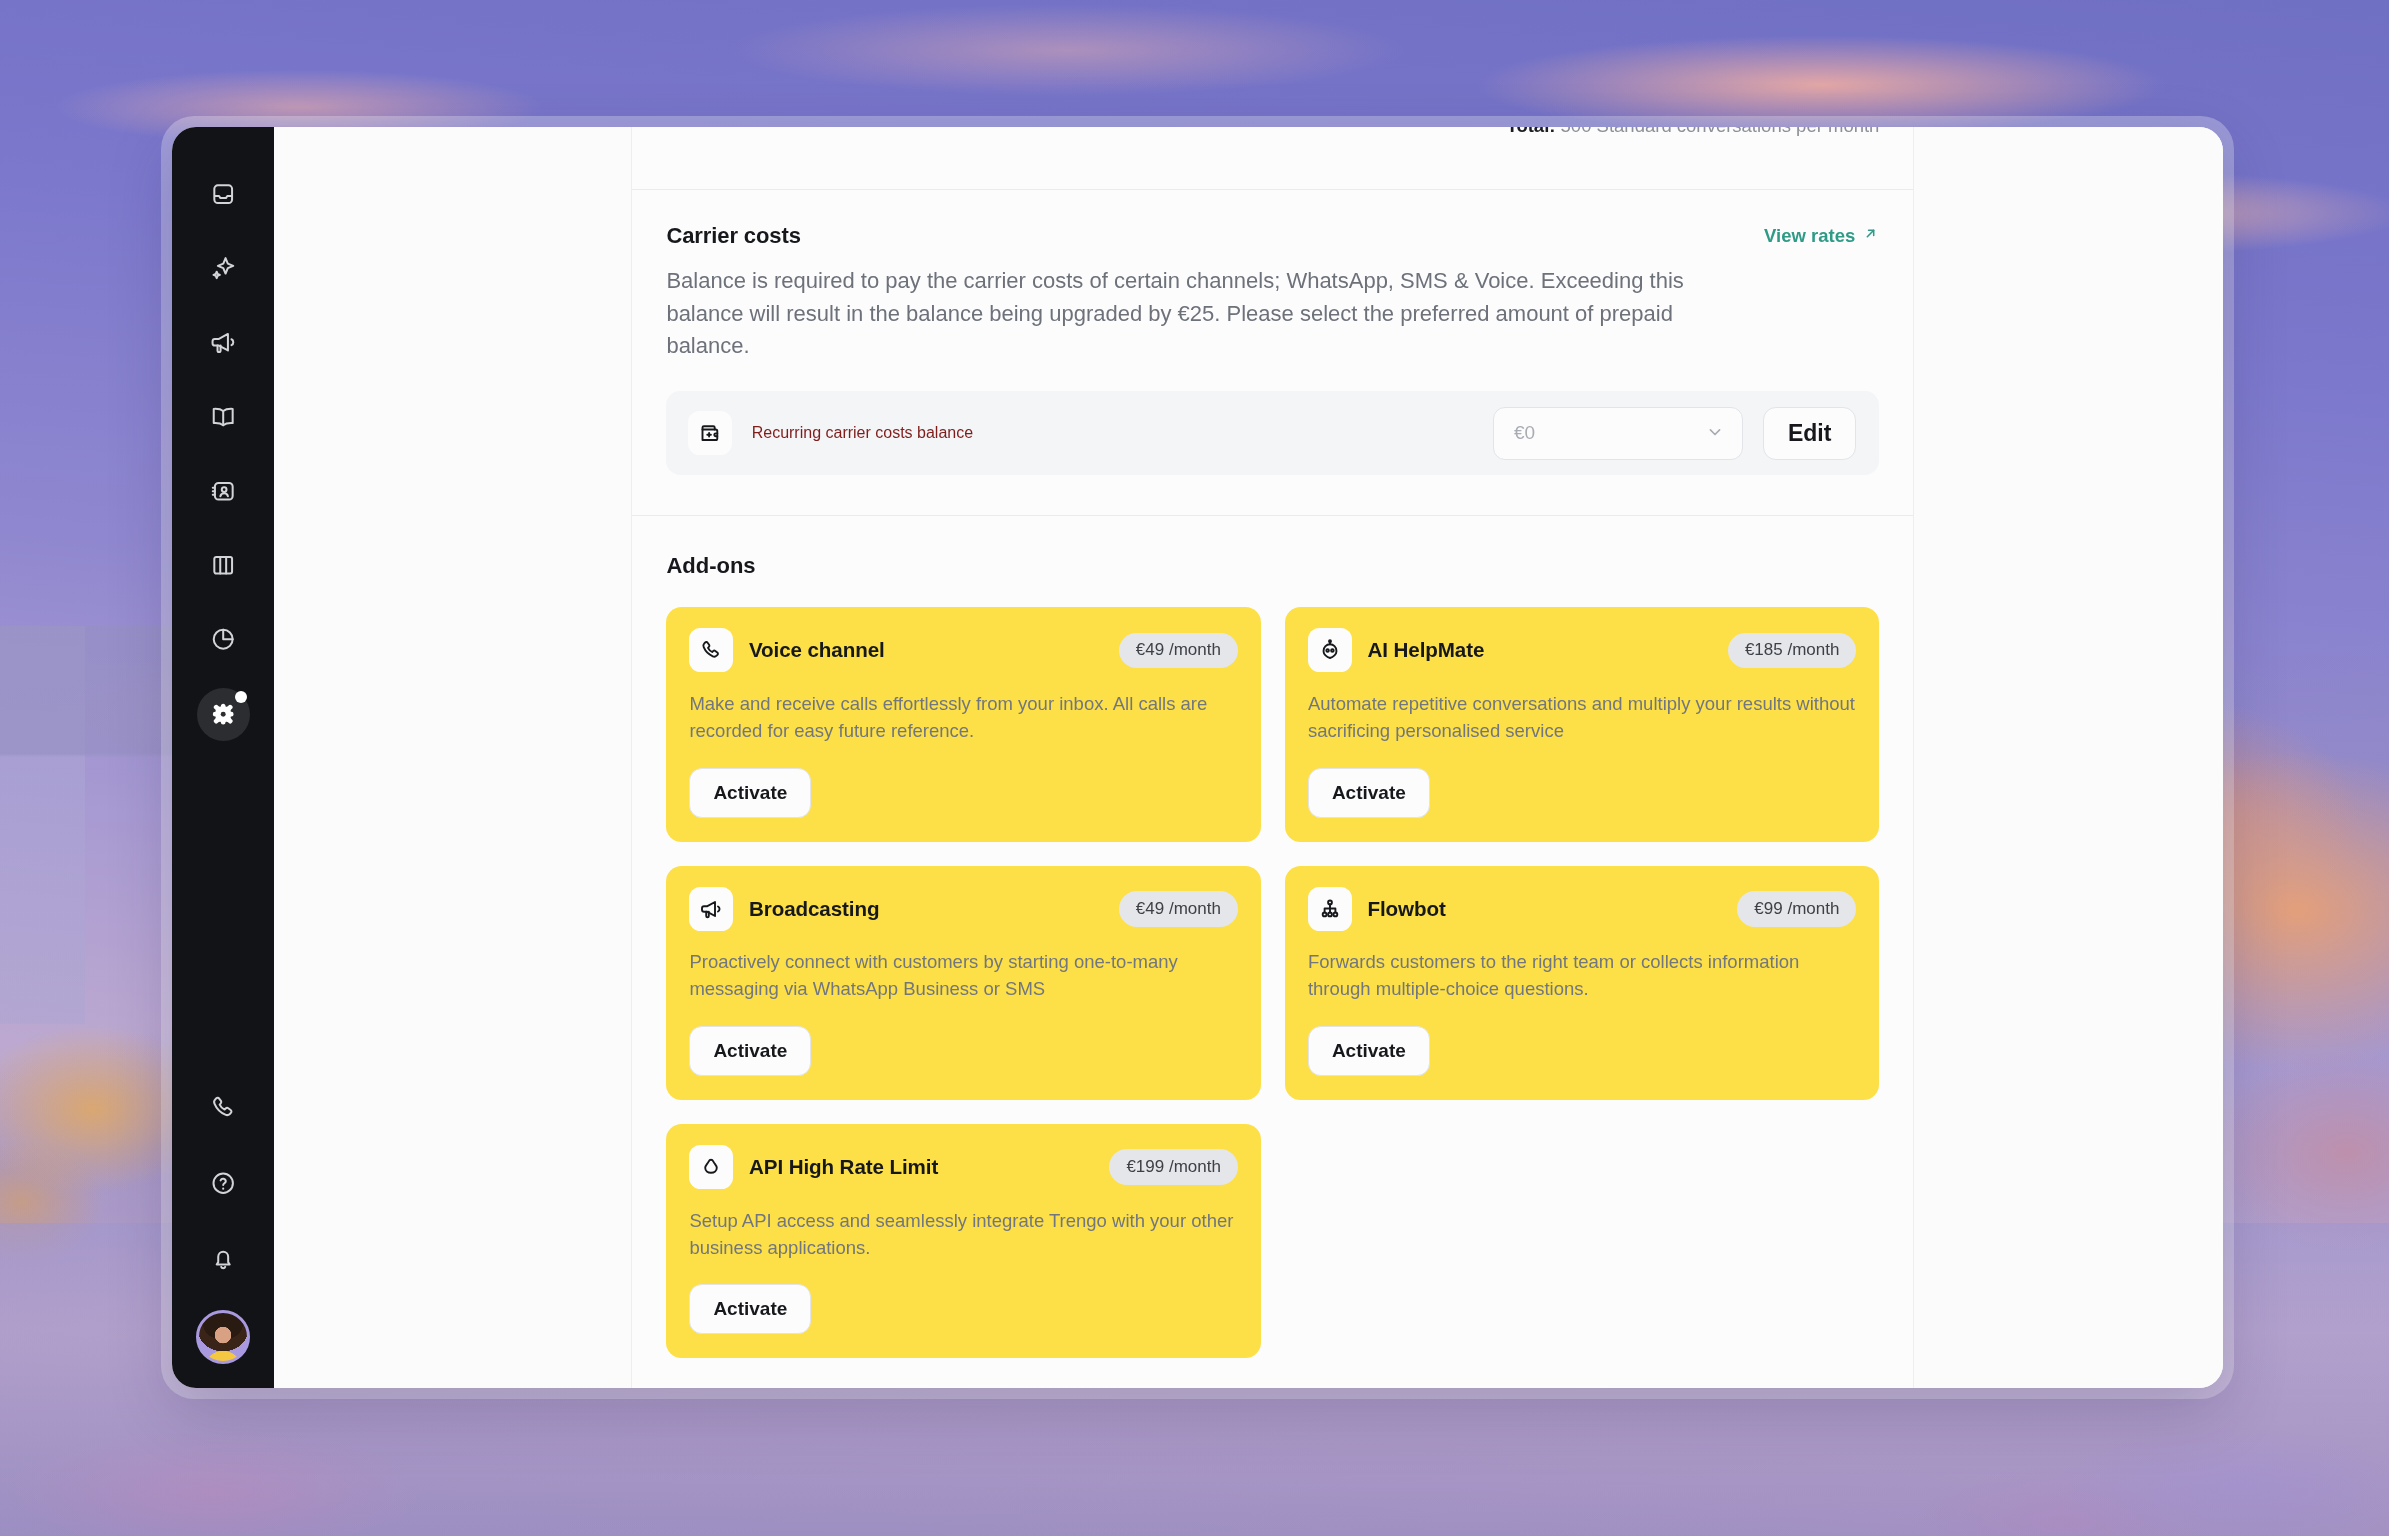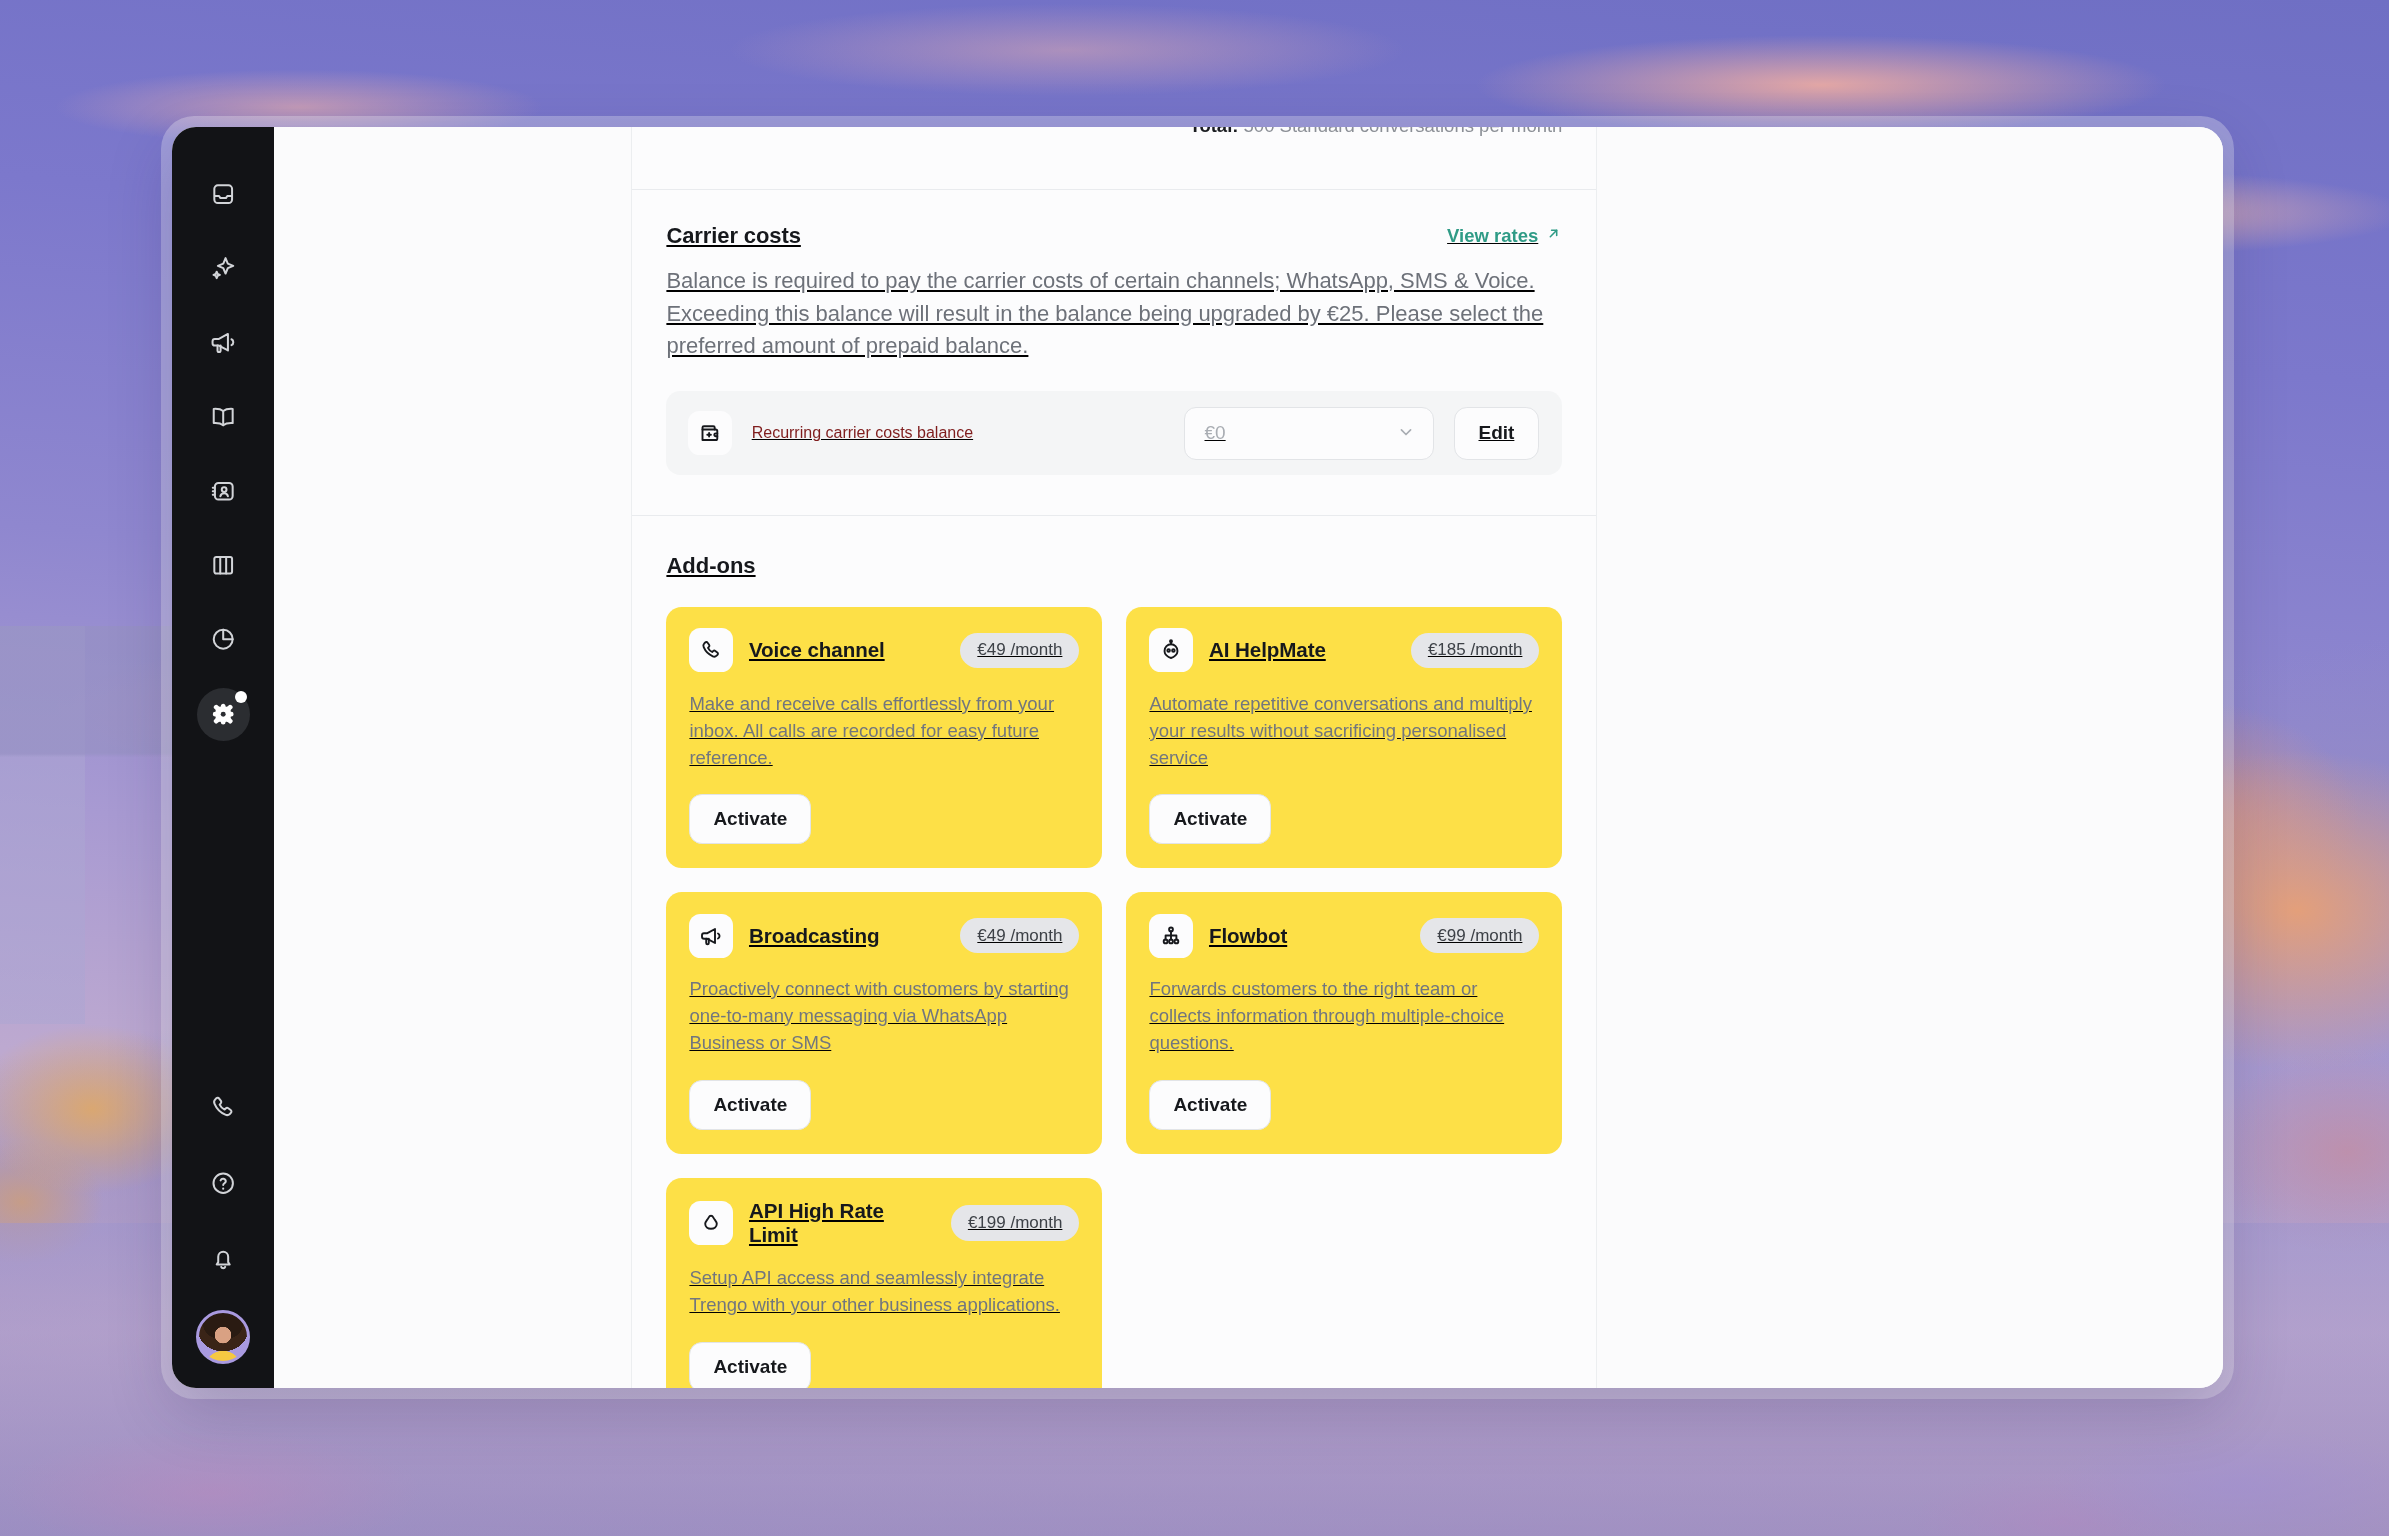--- a/index.html
+++ b/index.html
@@ -134,26 +134,25 @@
     flex: 1 1 auto;
     background: #fbfbfc;
     position: relative;
     overflow: hidden;
   }
 
   #content-card {
     position: absolute;
     left: 357px;
     top: 0;
-    width: 966px;
+    width: 1283px;
     background: #fcfcfd;
     border-left: 0.7px solid #eceef0;
     border-right: 0.7px solid #eceef0;
     min-height: 1260px;
-    text-decoration: underline;
   }
 
   
   #plan-total-row {
     height: 21.3px;
     position: relative;
     overflow: hidden;
   }
   #plan-total {
     position: absolute;
@@ -244,21 +243,21 @@
   }
   #balance-select-value { font-size: 19px; color: #a9adb3; }
   #balance-select svg { width: 20px; height: 20px; stroke: #a9adb3; stroke-width: 2;
                         fill: none; stroke-linecap: round; stroke-linejoin: round; }
   #edit-button {
     height: 53px;
     padding: 0 24px;
     border-radius: 12.8px;
     border: 0.7px solid #e2e4e7;
     background: #fcfcfd;
-    font-size: 19px;
+    font-size: 23px;
     font-weight: 700;
     color: #16181c;
     font-family: inherit;
     cursor: pointer;
   }
 
   
   #addons-section { padding: 37px 34px 54px 34px; }
   #addons-title {
     font-size: 22px;

